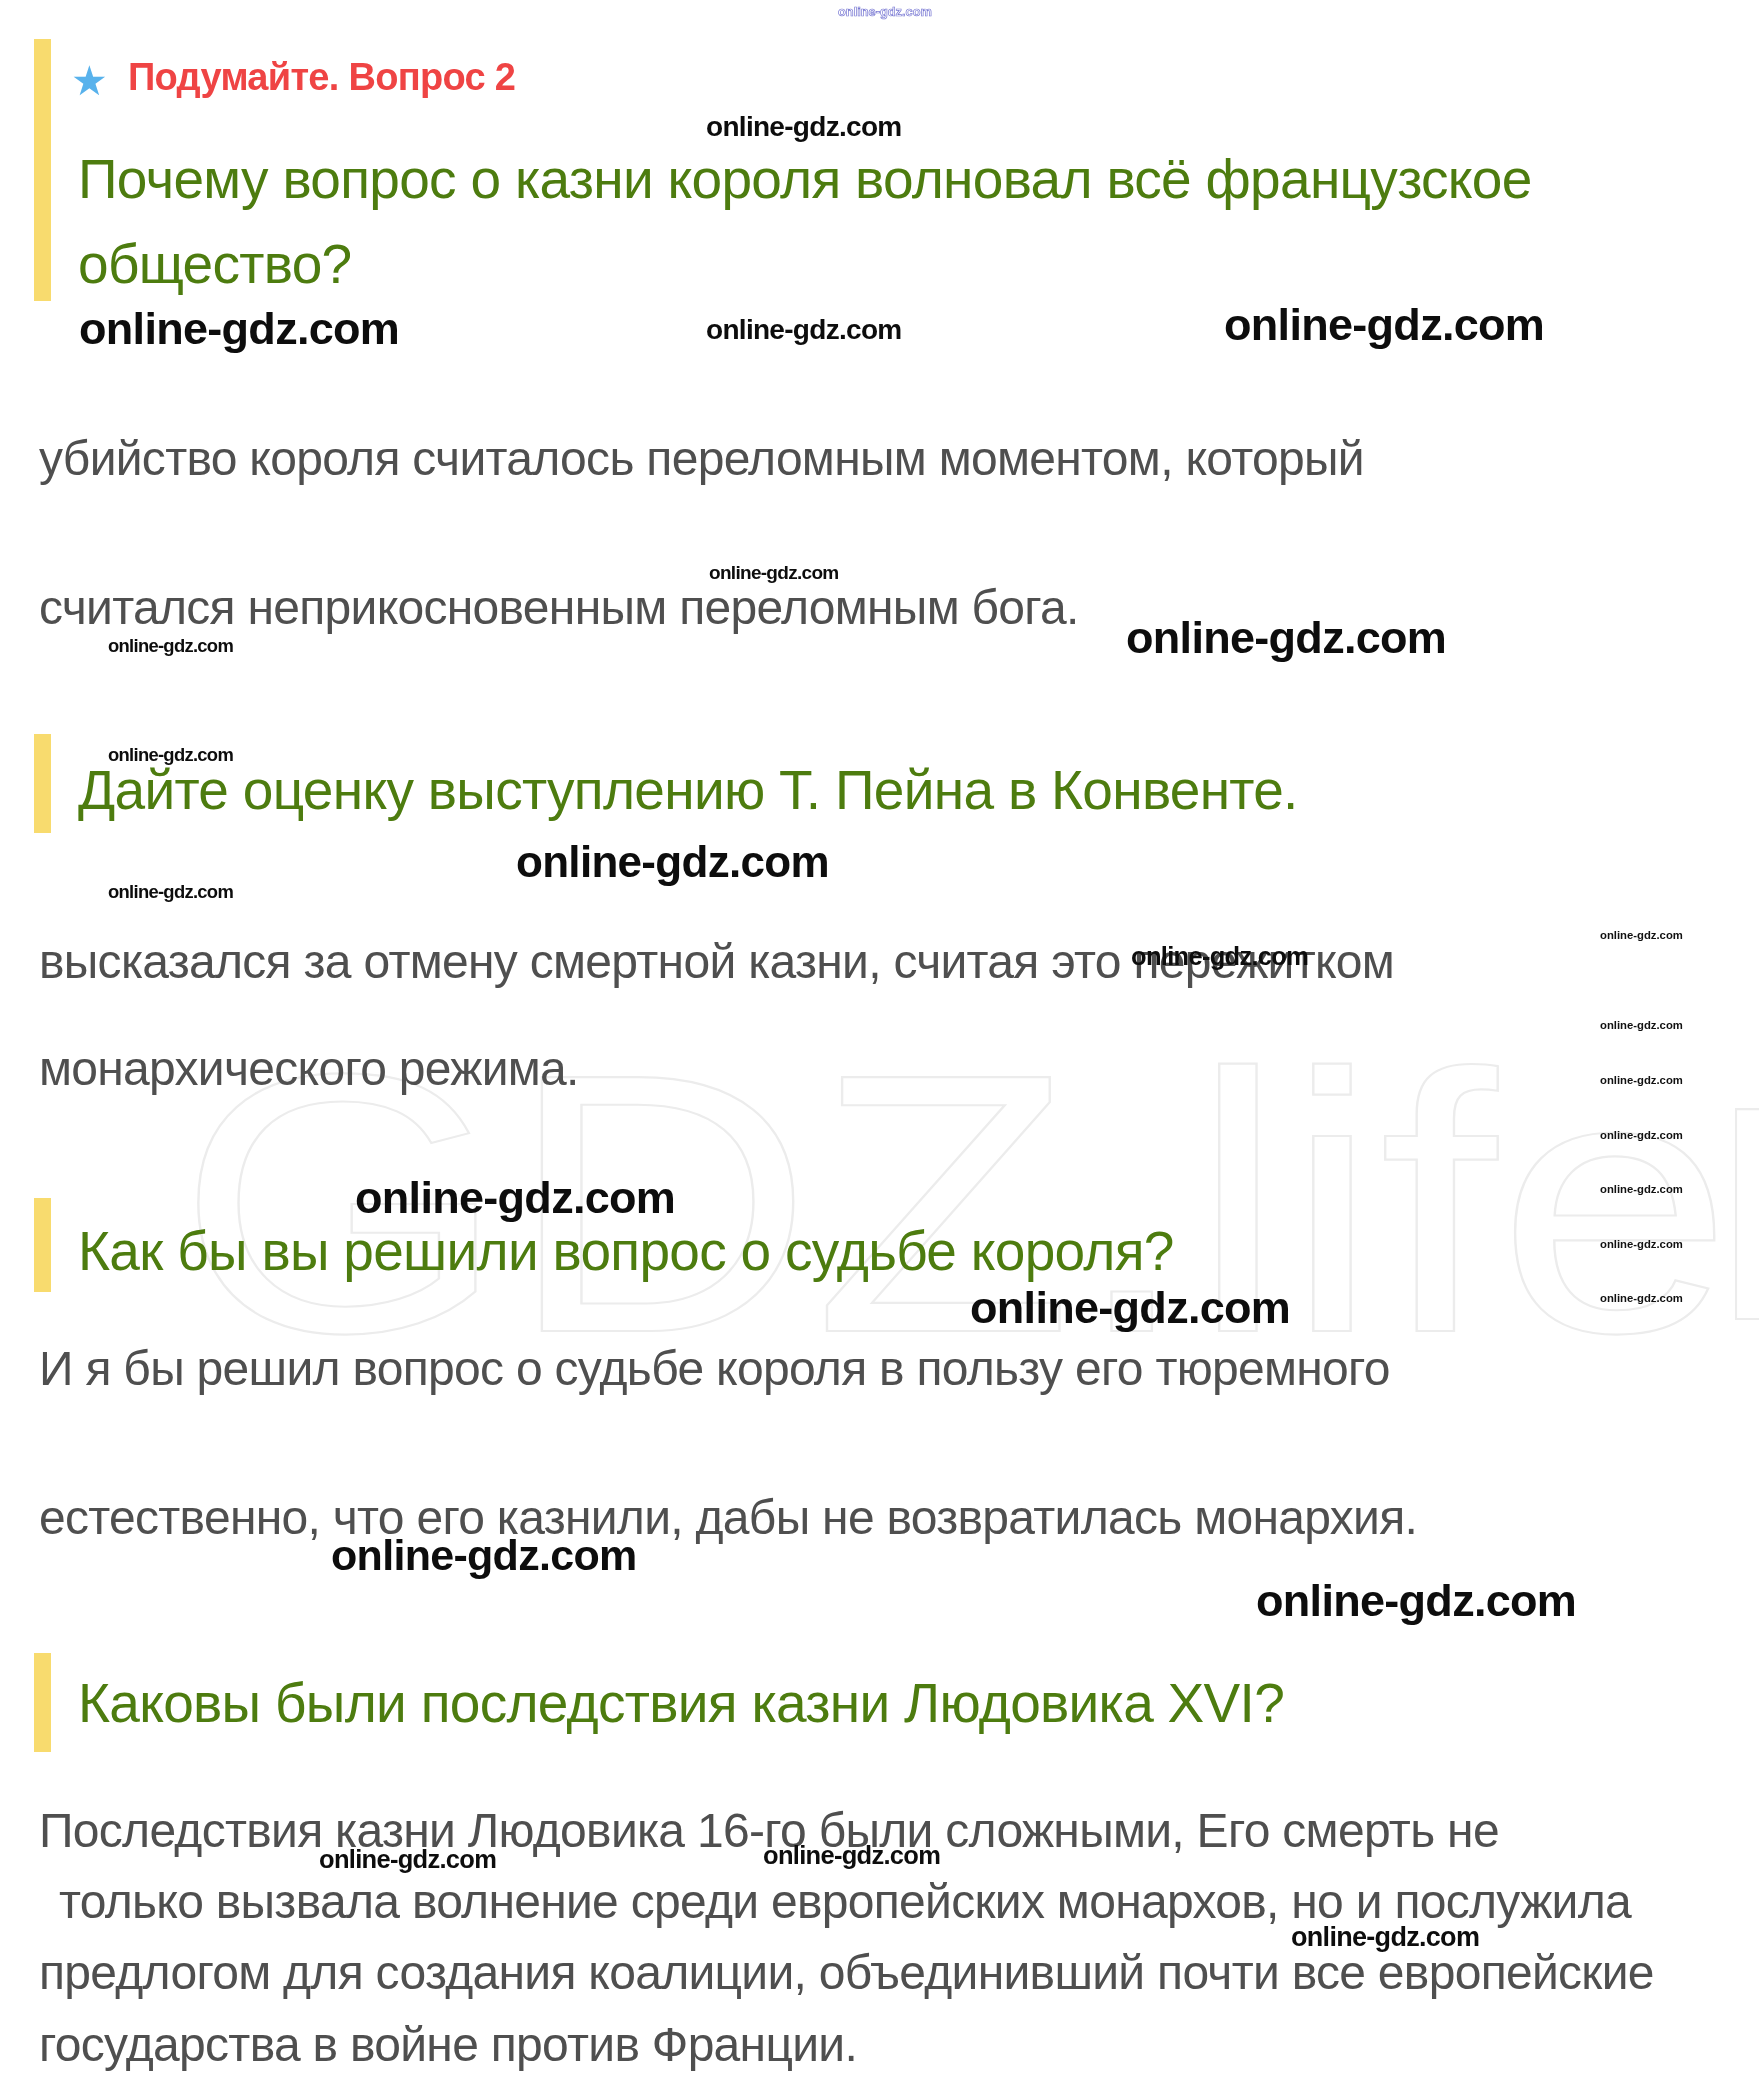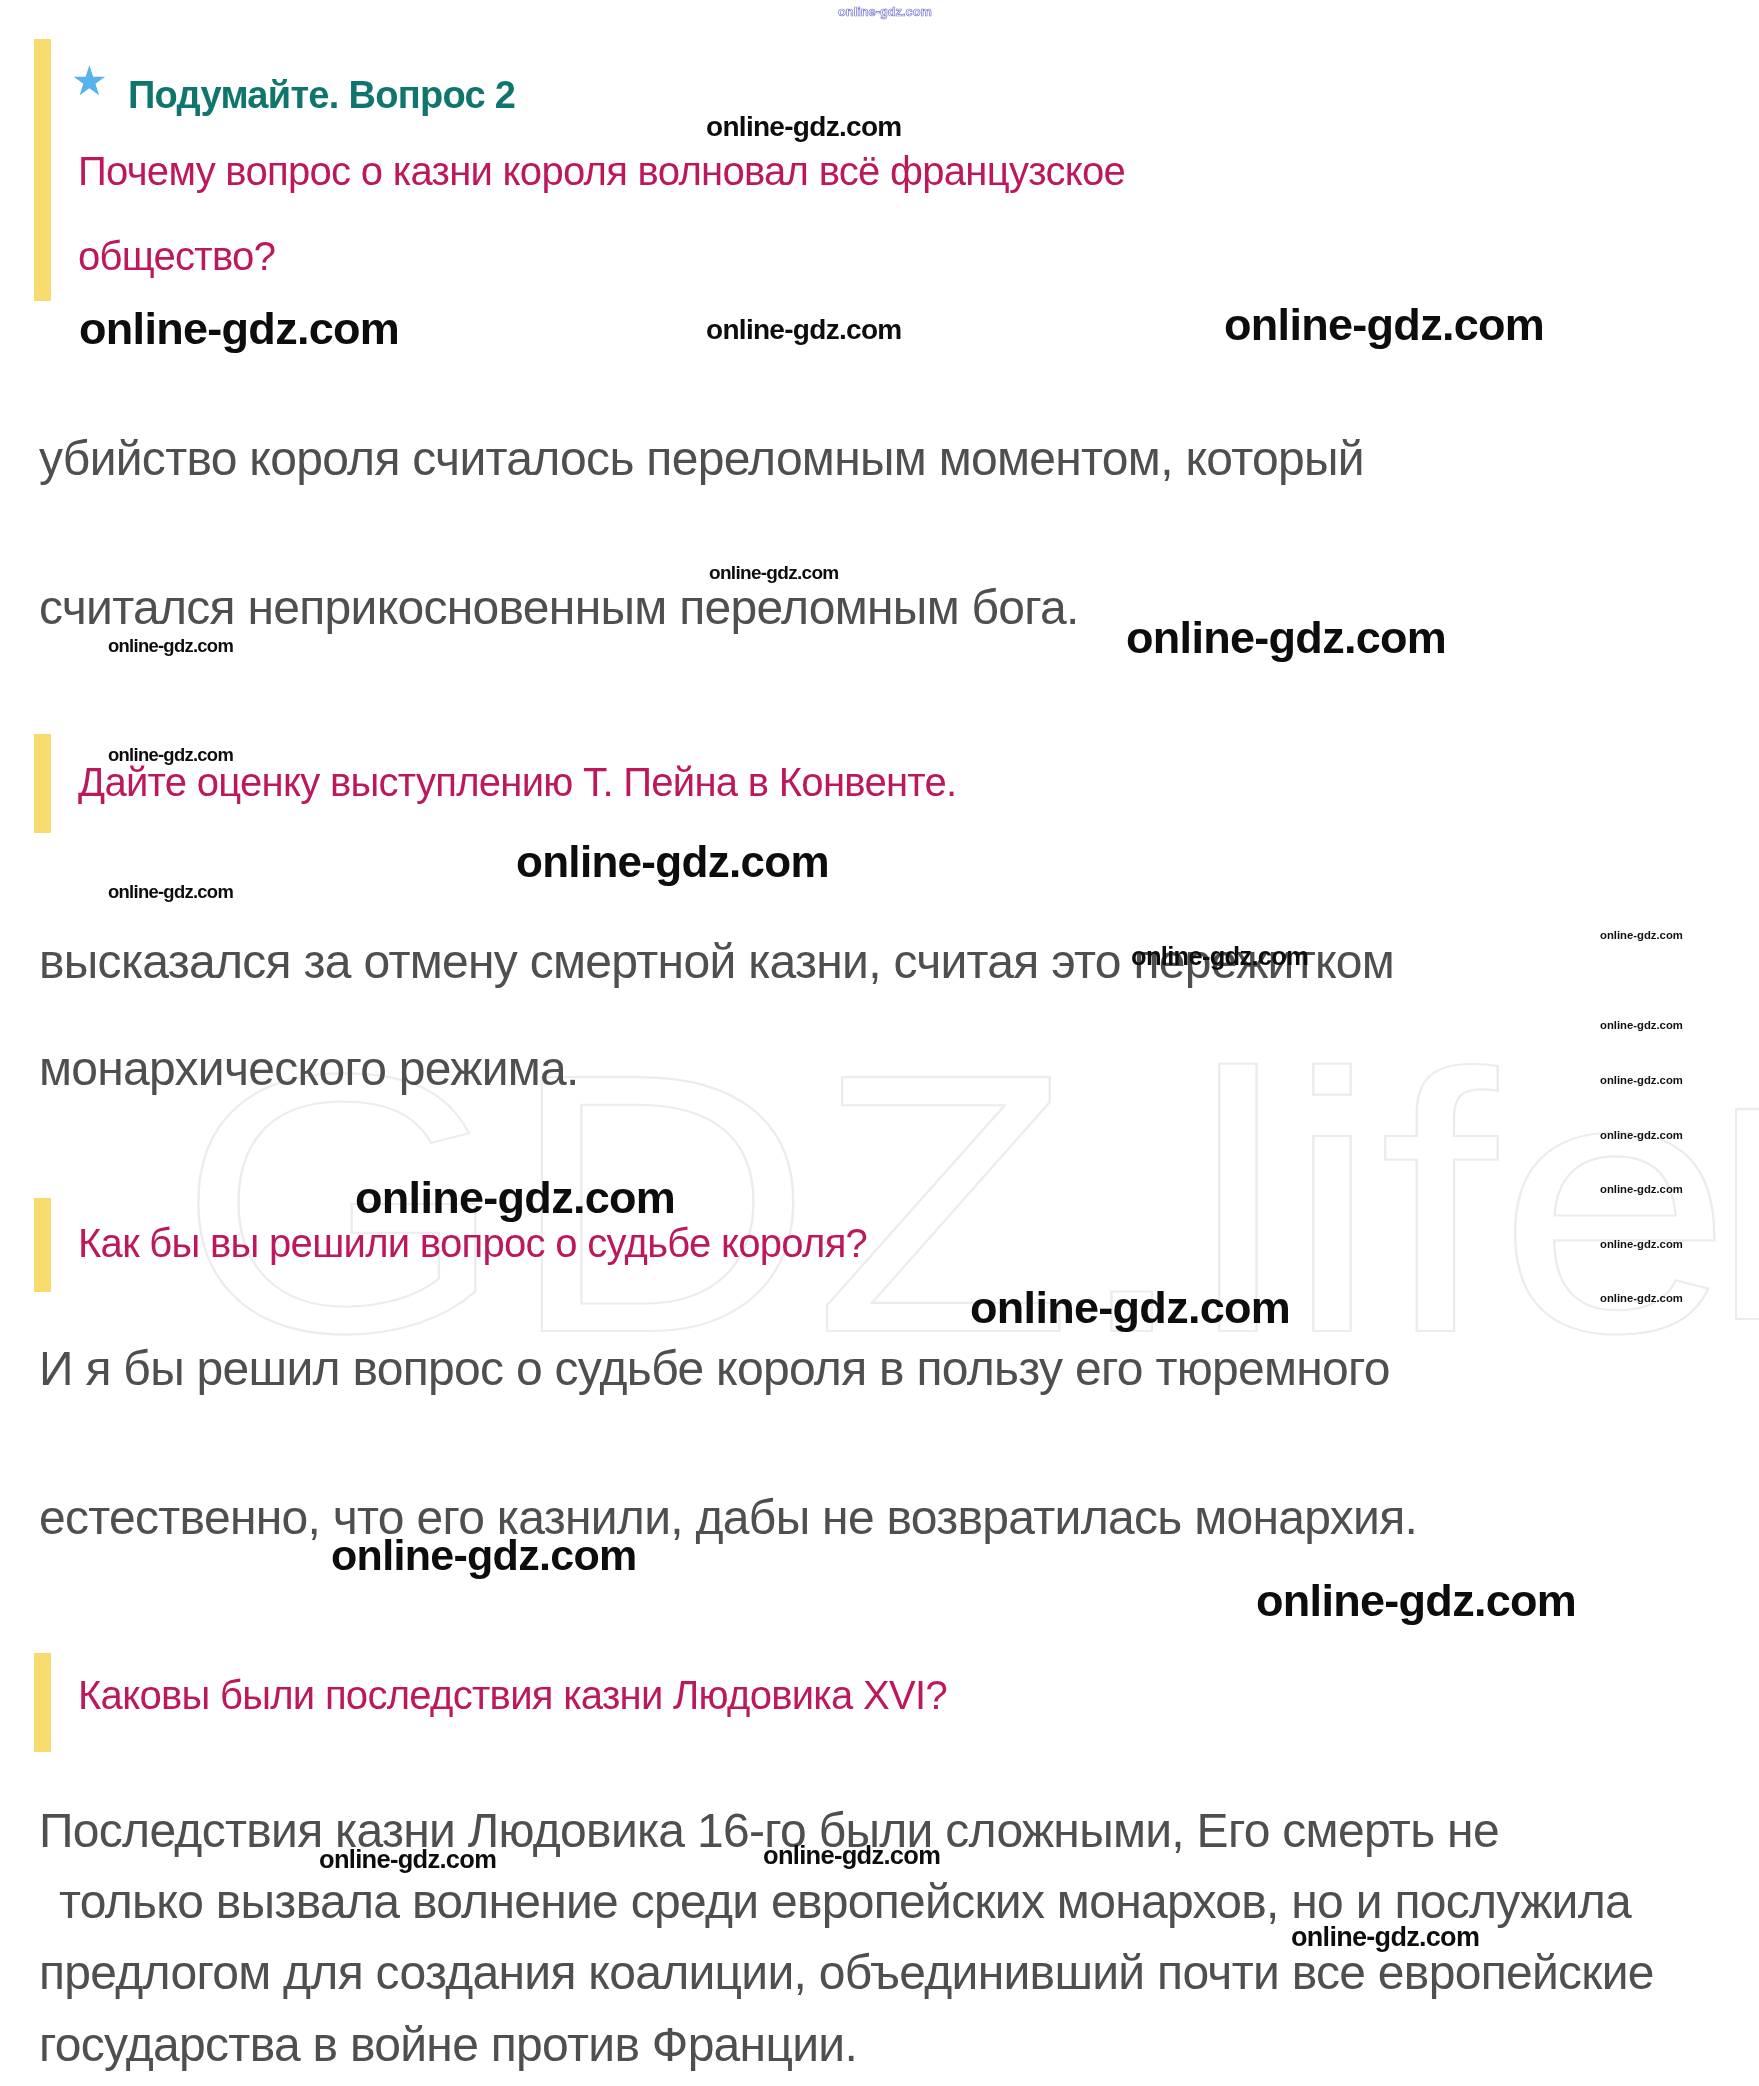--- a/index.html
+++ b/index.html
@@ -23,34 +23,34 @@
     position:absolute;
     left:71px;
     top:61px;
     font-size:41px;
     color:#58b2ec;
     line-height:1;
   }
   .label{
     position:absolute;
     left:128px;
-    top:74px;
+    top:56px;
     font-size:38px;
     font-weight:700;
-    color:#0f766e;
+    color:#ef4444;
     line-height:1.15;
     letter-spacing:-0.7px;
     white-space:nowrap;
   }
   
   .h-line{
     position:absolute;
     left:78px;
-    font-size:40px;
-    color:#be185d;
+    font-size:55px;
+    color:#4d7c0f;
     line-height:1.1;
     letter-spacing:-0.7px;
     white-space:nowrap;
   }
   
   .b-line{
     position:absolute;
     left:39px;
     font-size:48px;
     color:#4f4f4f;

